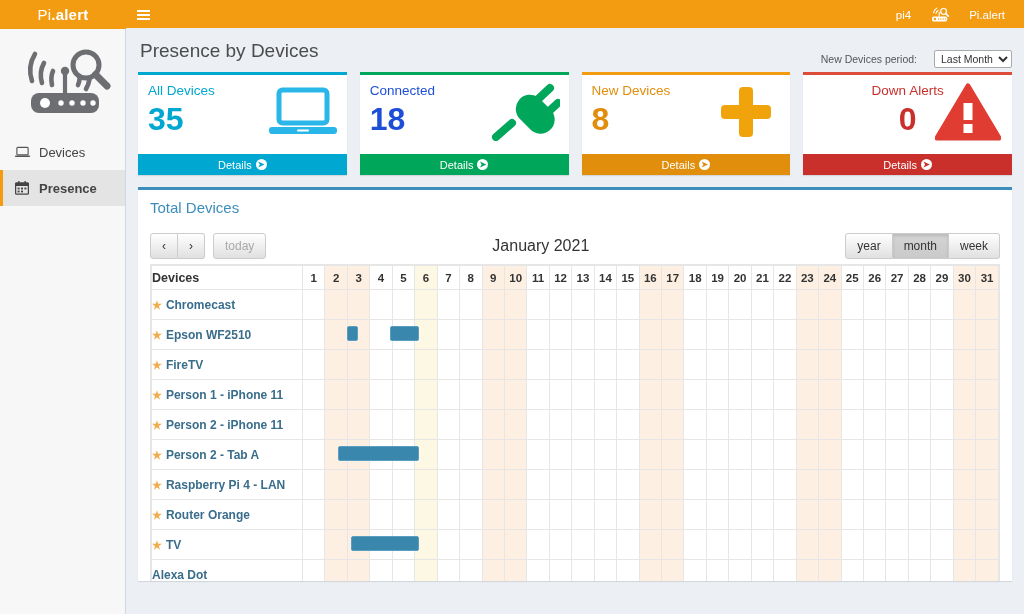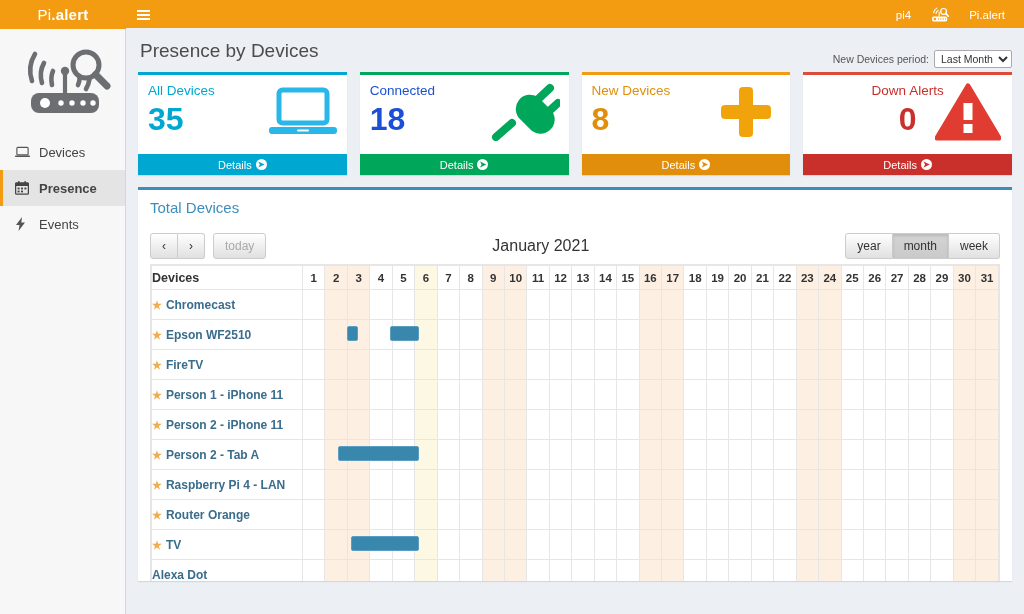--- a/index.html
+++ b/index.html
@@ -83,21 +83,21 @@
     padding: 8px 12px 0 12px;
   }
   #page-title {
     font-size: 19px; color: #4c4c4c; font-weight: 400;
     margin: 4px 0 10px 2px;
   }
 
   
   #period-row {
     position: absolute; right: 12px; top: 22px;
-    display: flex; align-items: center; gap: 5px;
+    display: flex; align-items: center; gap: 17px;
   }
   #period-label { font-size: 10.5px; color: #555; }
   #period-select {
     font-family: "Liberation Sans", sans-serif;
     font-size: 10.5px; padding: 1px 2px;
     border: 1px solid #aaa; background: #fff; color: #333;
     border-radius: 2px;
   }
 
   
@@ -304,28 +304,20 @@
         <rect x="2.6" y="6.6" width="2" height="1.8" fill="#444"></rect>
         <rect x="6" y="6.6" width="2" height="1.8" fill="#444"></rect>
         <rect x="9.4" y="6.6" width="2" height="1.8" fill="#444"></rect>
         <rect x="2.6" y="9.6" width="2" height="1.8" fill="#444"></rect>
         <rect x="6" y="9.6" width="2" height="1.8" fill="#444"></rect>
       </svg>
     </span>
     <span class="mi-label">Presence</span>
   </div>
 
-  <div class="menu-item">
-    <span class="mi-icon">
-      <svg width="11" height="14" viewBox="0 0 10 14">
-        <polygon points="6.5,0 0.5,8 4,8 3,14 9.5,5.5 5.8,5.5" fill="#555"></polygon>
-      </svg>
-    </span>
-    <span class="mi-label">Events</span>
-  </div>
 </div>
 
 <div id="content">
   <div id="page-title">Presence by Devices</div>
 
   <div id="period-row">
     <span id="period-label">New Devices period:</span>
     <select id="period-select">
       <option>Last Month</option>
     </select>

